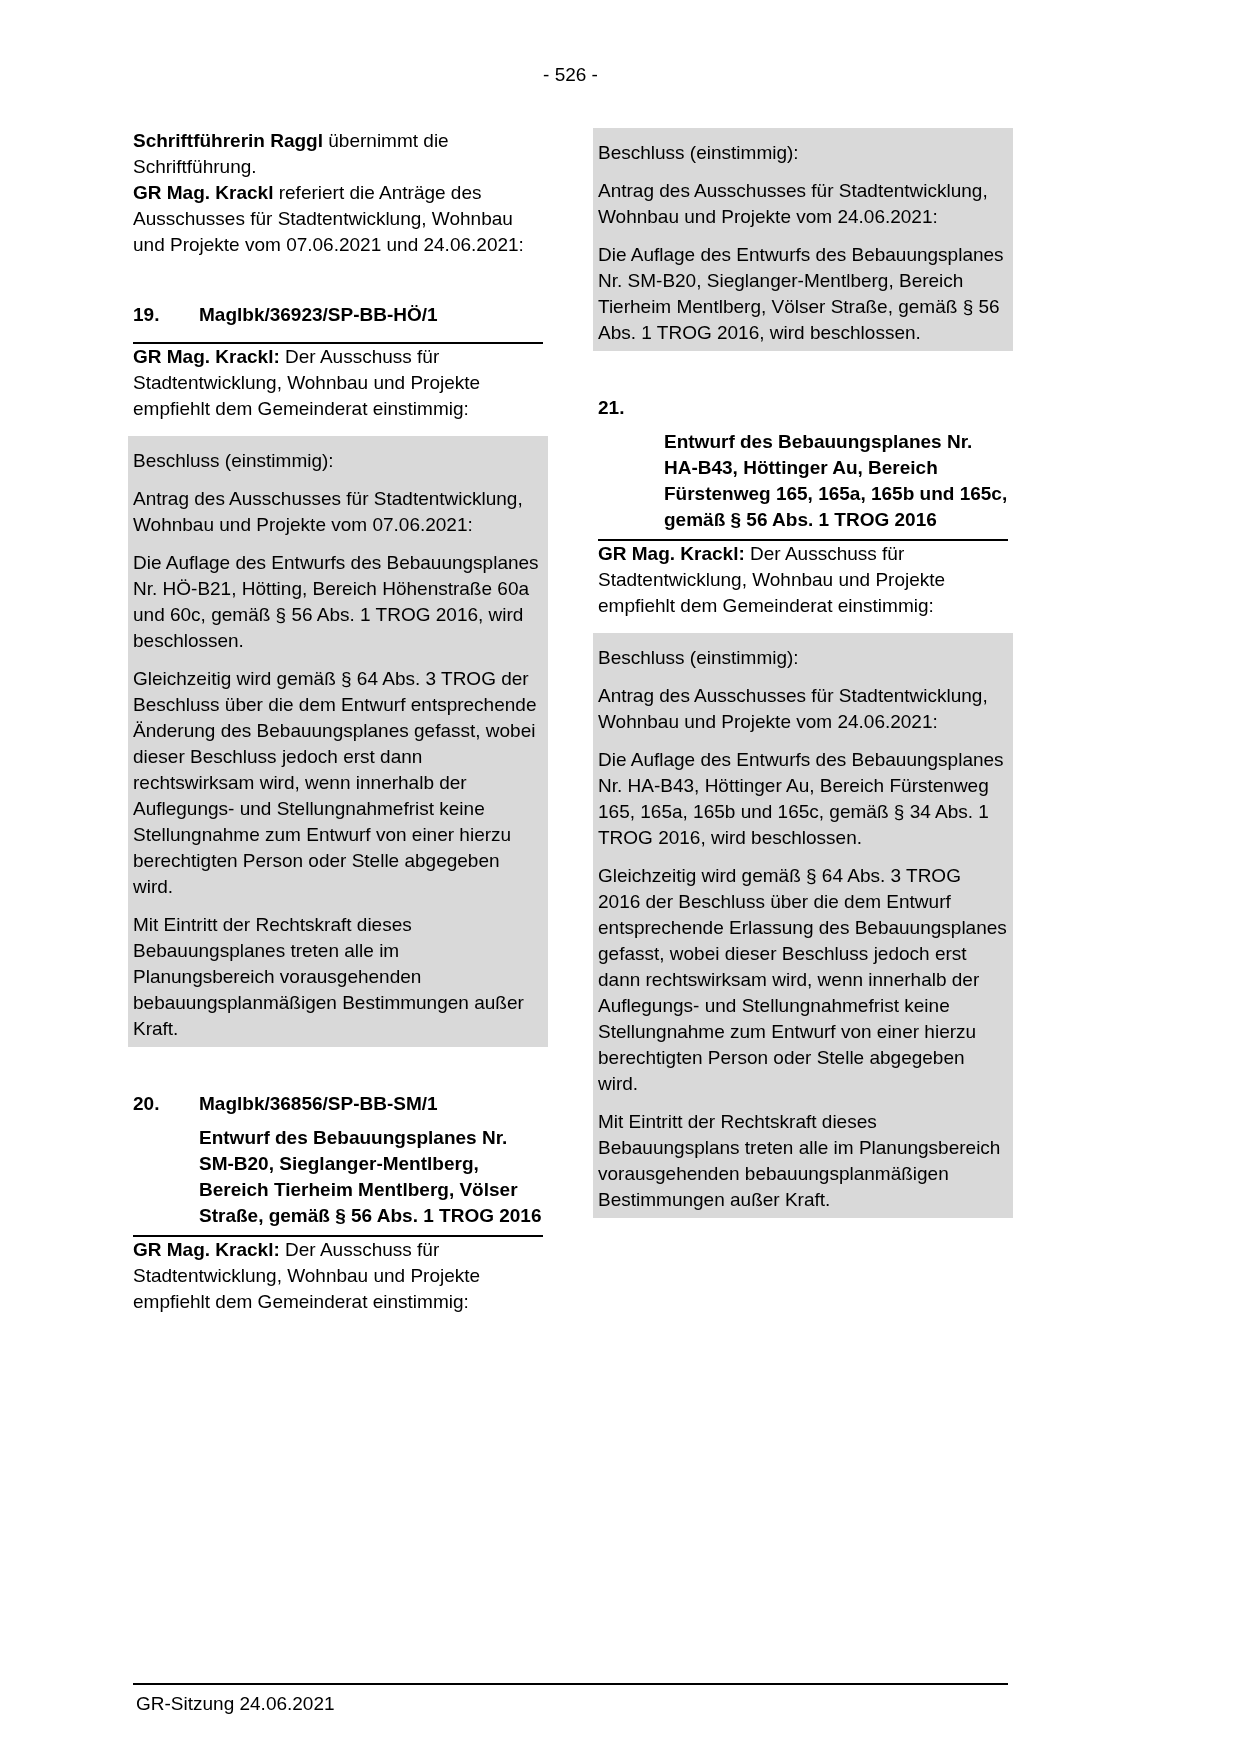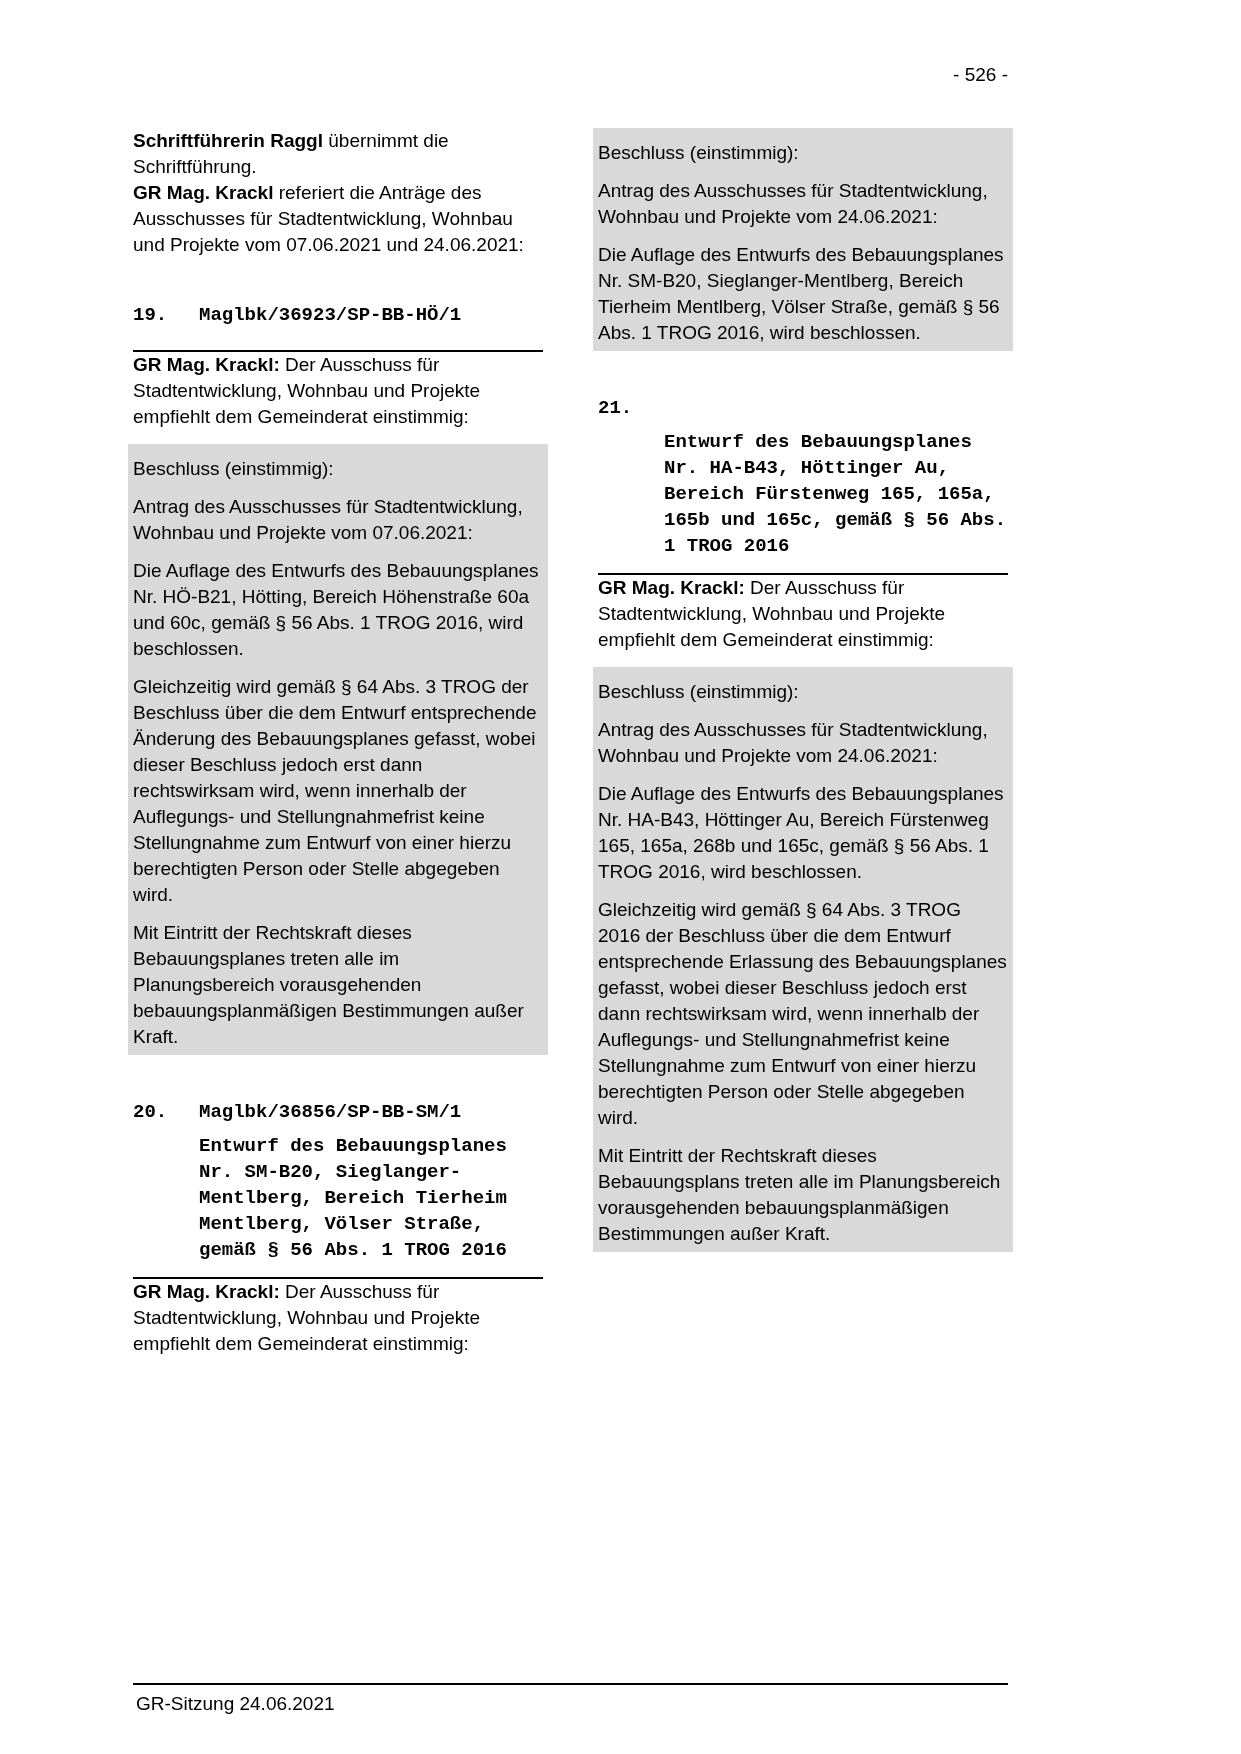--- a/index.html
+++ b/index.html
@@ -13,34 +13,33 @@
     line-height: 26px;
     color: #000000;
     overflow: hidden;
     hyphens: auto;
   }
   .page-number {
     position: absolute;
     top: 62px;
     left: 133px;
     width: 875px;
-    text-align: right;
+    text-align: center;
   }
   .col { position: absolute; top: 128px; }
   .col-left  { left: 133px; width: 410px; }
   .col-right { left: 598px; width: 410px; }
 
   p.para { margin: 0; }
   .mb-block { margin-bottom: 46px; }
 
   .agenda-head {
     margin-top: 44px;
     border-bottom: 2px solid #000;
-    padding-bottom: 14px;
-    font-family: Liberation Mono, monospace;
+    padding-bottom: 6px;
   }
   .agenda-row {
     display: flex;
     font-weight: bold;
     margin-bottom: 8px;
   }
   .agenda-num { width: 66px; flex: 0 0 66px; }
   .agenda-code { flex: 1; }
   .agenda-title {
     margin-left: 66px;
@@ -127,21 +126,21 @@
       <span class="agenda-num">21.</span>
     </div>
     <div class="agenda-title">Entwurf des Bebauungsplanes Nr. HA-B43, Höttinger Au, Bereich Fürstenweg 165, 165a, 165b und 165c, gemäß § 56 Abs. 1 TROG 2016</div>
   </div>
 
   <p class="para speaker"><b>GR Mag. Krackl:</b><span> Der Ausschuss für Stadtentwicklung, Wohnbau und Projekte empfiehlt dem Gemeinderat einstimmig:</span></p>
 
   <div class="resolution">
     <p class="res-p">Beschluss (einstimmig):</p>
     <p class="res-p">Antrag des Ausschusses für Stadtentwicklung, Wohnbau und Projekte vom 24.06.2021:</p>
-    <p class="res-p">Die Auflage des Entwurfs des Bebauungsplanes Nr. HA-B43, Höttinger Au, Bereich Fürstenweg 165, 165a, 268b und 165c, gemäß § 56 Abs. 1 TROG 2016, wird beschlossen.</p>
+    <p class="res-p">Die Auflage des Entwurfs des Bebauungsplanes Nr. HA-B43, Höttinger Au, Bereich Fürstenweg 165, 165a, 165b und 165c, gemäß § 34 Abs. 1 TROG 2016, wird beschlossen.</p>
     <p class="res-p">Gleichzeitig wird gemäß § 64 Abs. 3 TROG 2016 der Beschluss über die dem Entwurf entsprechende Erlassung des Bebauungsplanes gefasst, wobei dieser Beschluss jedoch erst dann rechtswirksam wird, wenn innerhalb der Auflegungs- und Stellungnahmefrist keine Stellungnahme zum Entwurf von einer hierzu berechtigten Person oder Stelle abgegeben wird.</p>
     <p class="res-p">Mit Eintritt der Rechtskraft dieses Bebauungsplans treten alle im Planungsbereich vorausgehenden bebauungsplanmäßigen Bestimmungen außer Kraft.</p>
   </div>
 
 </div>
 
 <div class="footer-rule"></div>
 <div class="footer-text">GR-Sitzung 24.06.2021</div>
 
 </body></html>

